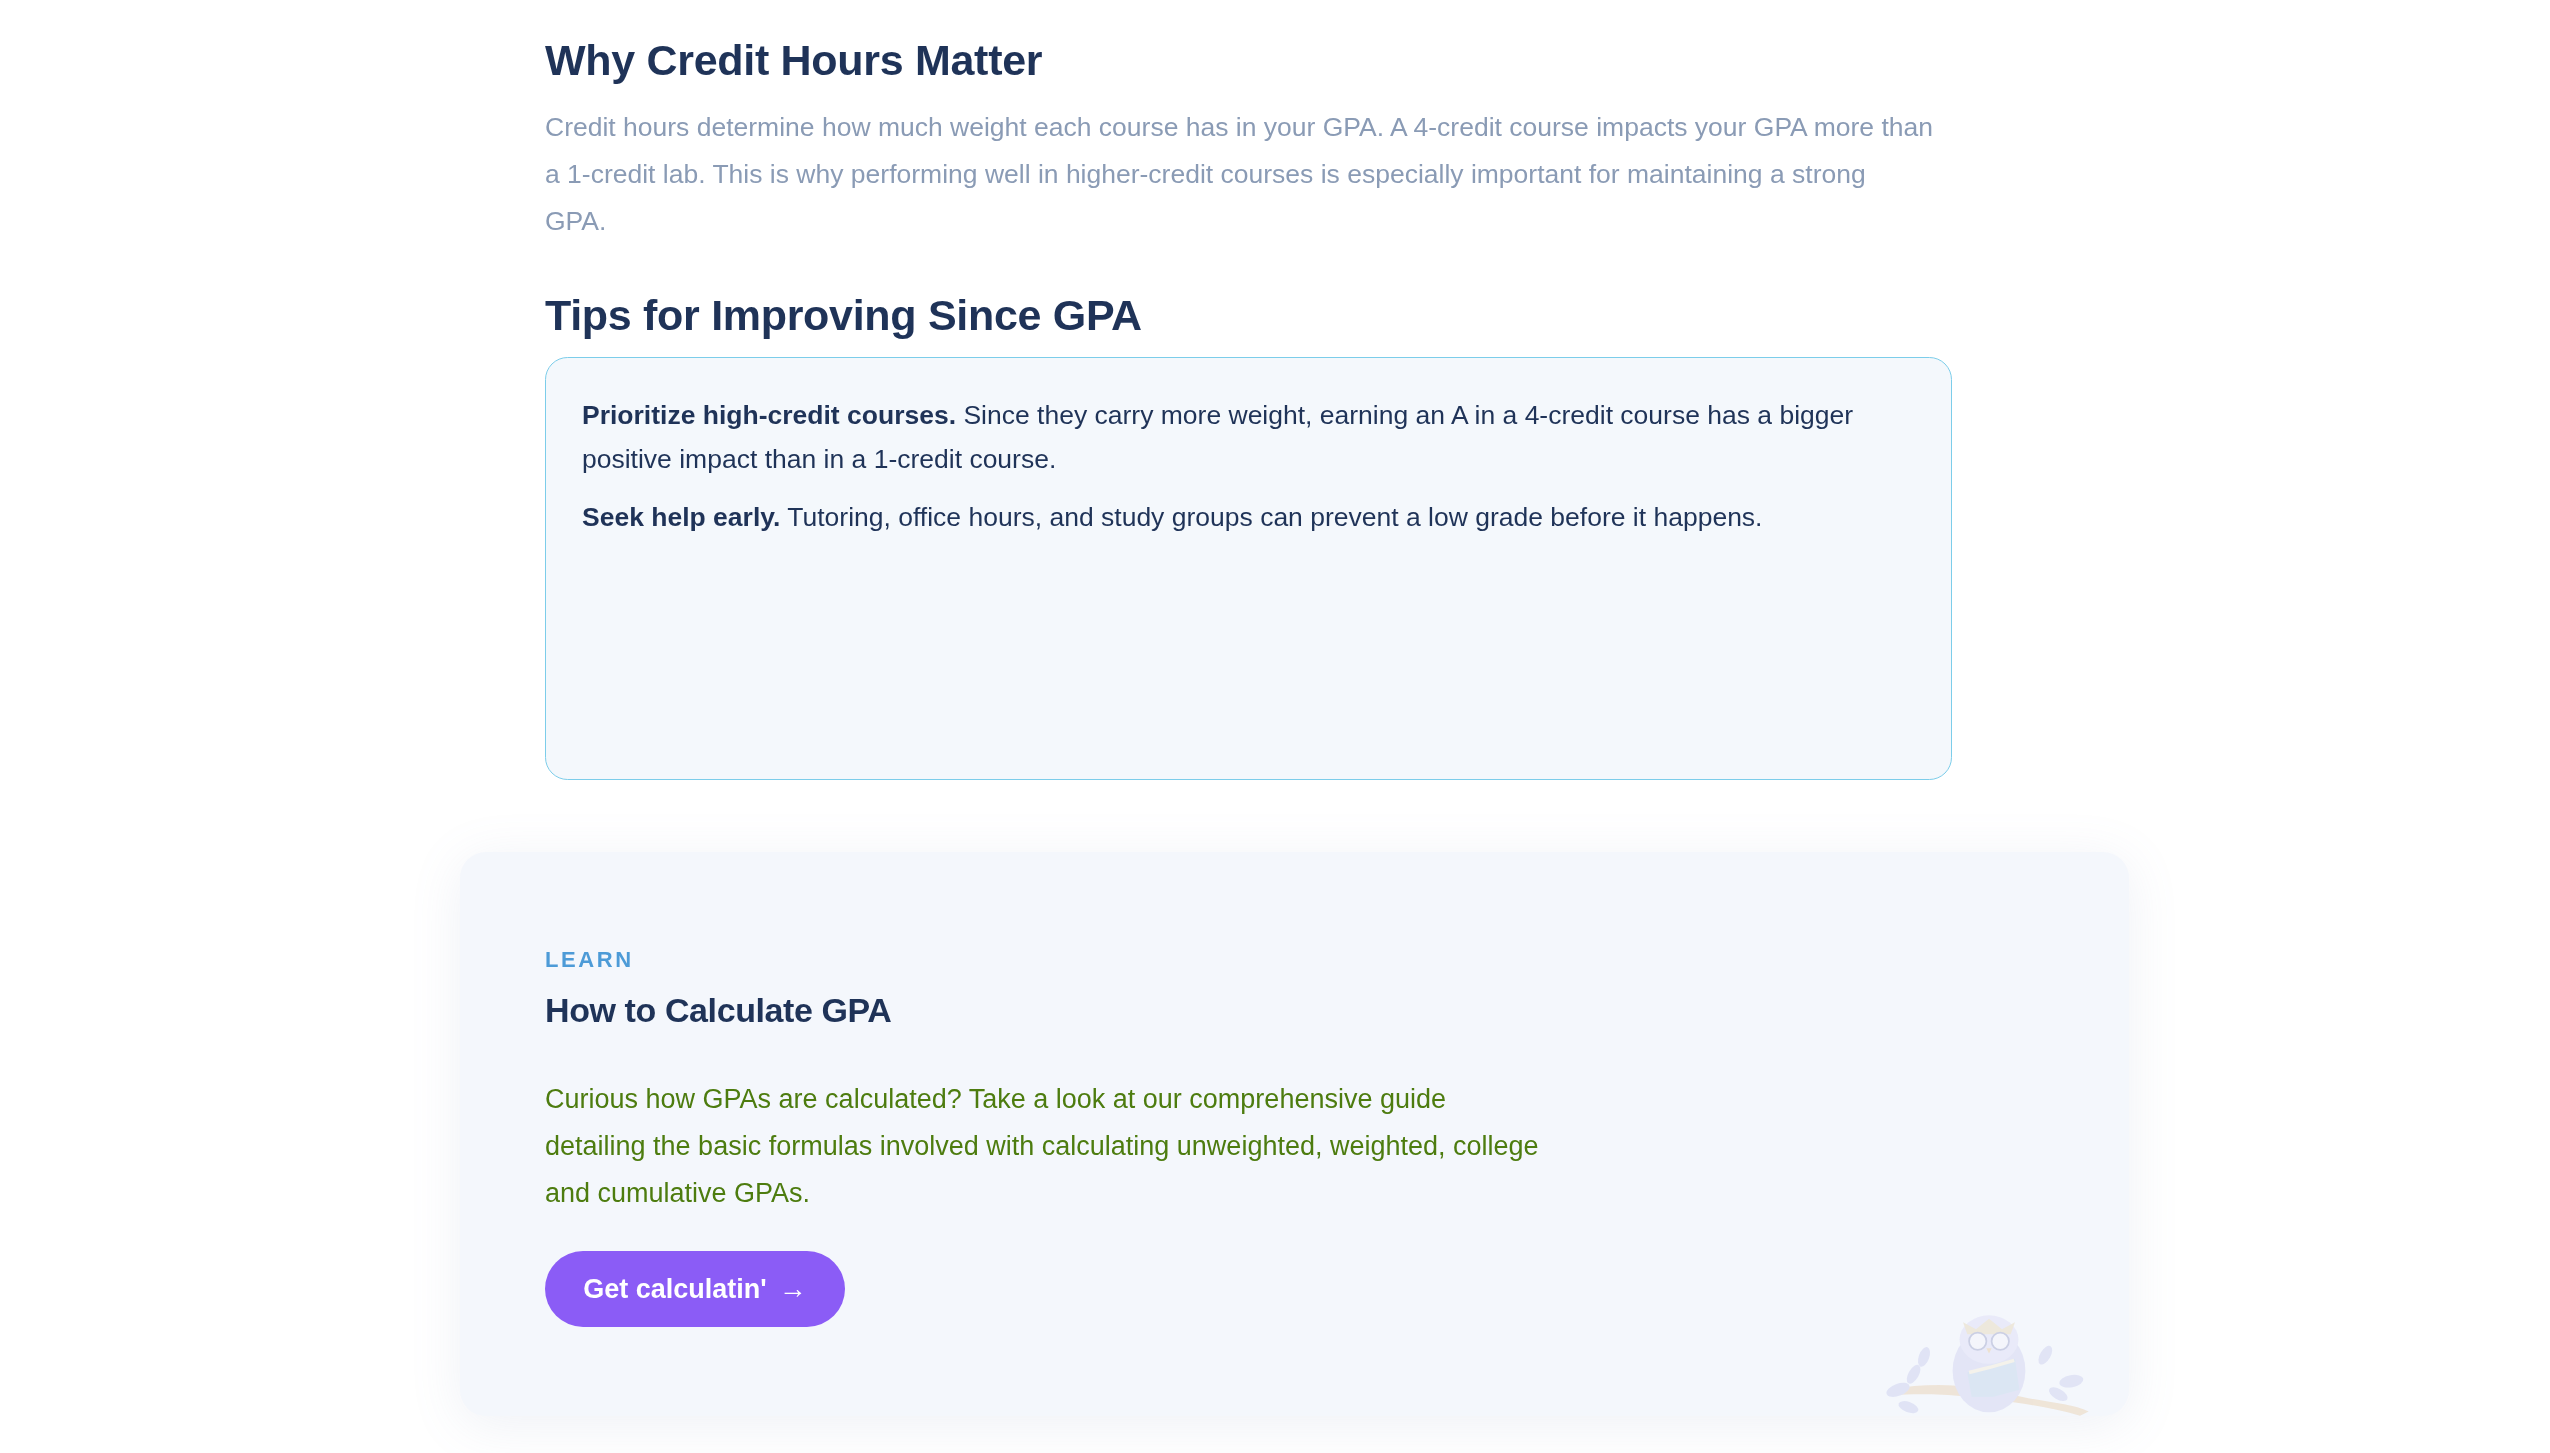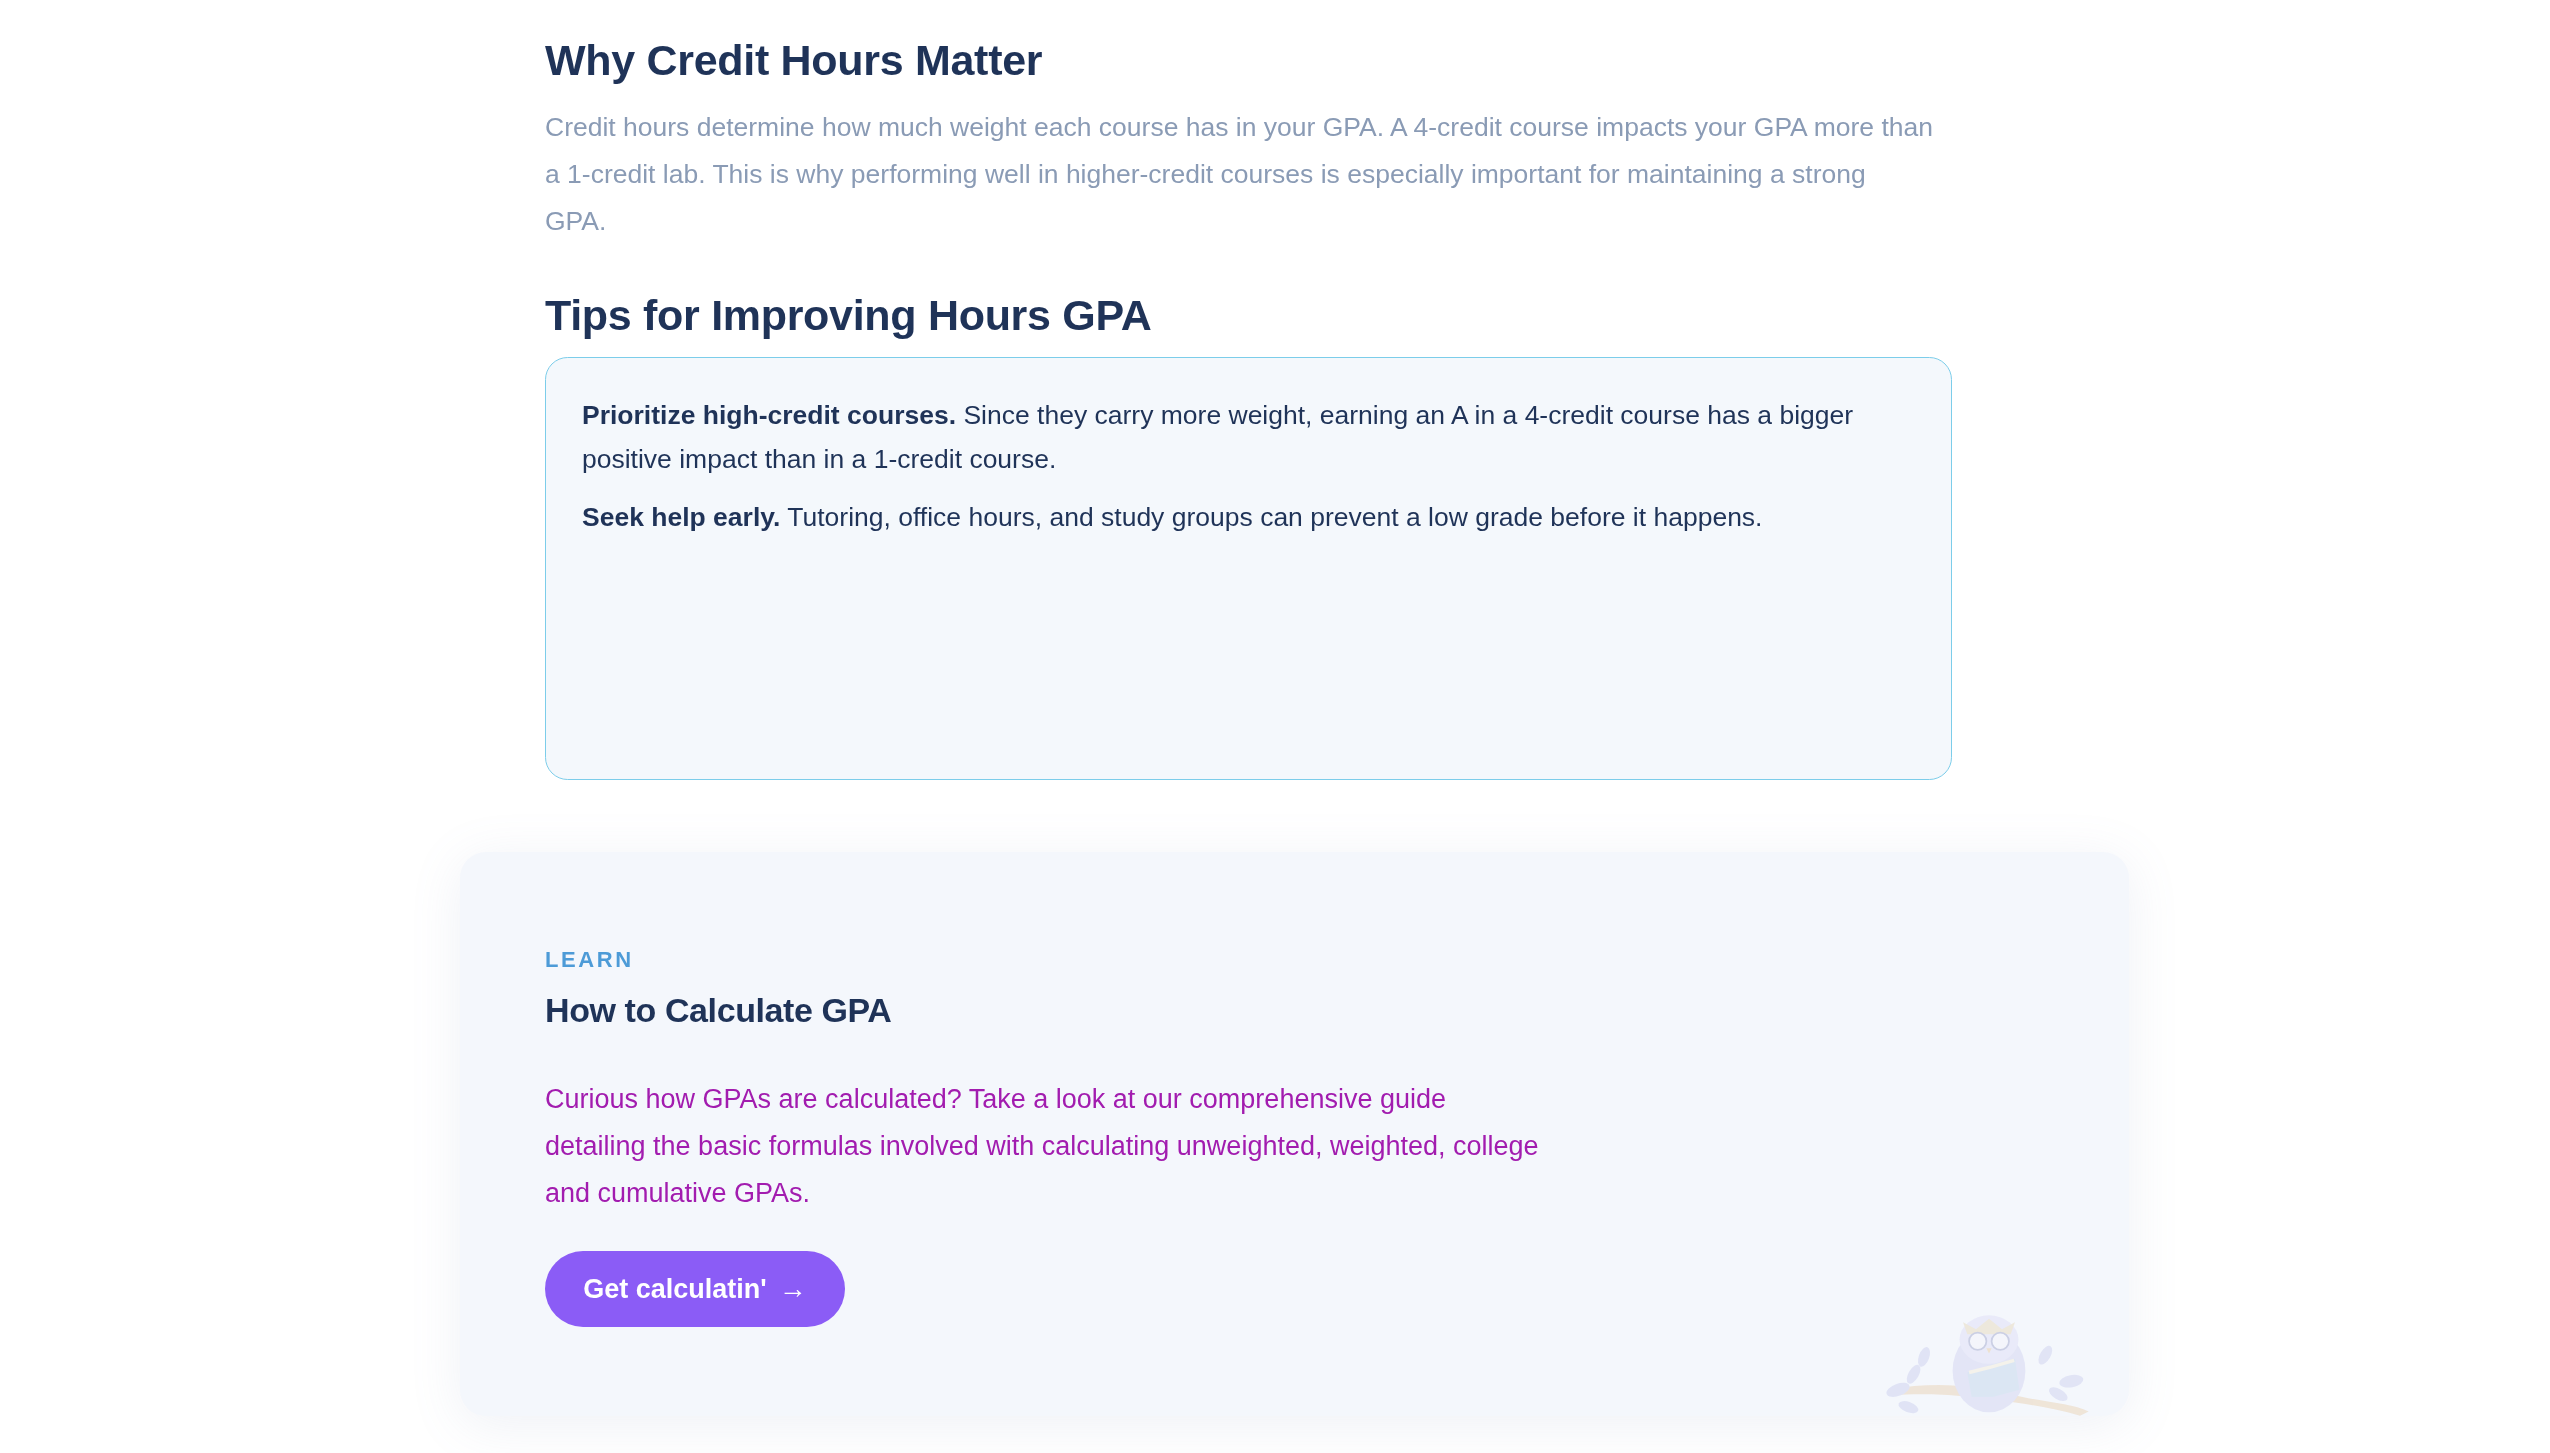--- a/index.html
+++ b/index.html
@@ -25,40 +25,40 @@
 
   .card {
     position: absolute; left: 460px; top: 852px;
     width: 1669px; height: 564px;
     background: #f4f7fc; border-radius: 26px;
     box-shadow: 0 8.7px 52px rgba(120, 140, 180, 0.12);
     overflow: hidden;
   }
   .eyebrow { position: absolute; left: 85px; top: 95px; font-size: 22px; font-weight: 700; letter-spacing: 2.6px; color: #4d9bd7; }
   .card-title { position: absolute; left: 85px; top: 139px; font-size: 34px; font-weight: 700; color: #1f3358; letter-spacing: -0.4px; }
-  .card-desc { position: absolute; left: 85px; top: 224px; width: 1006px; font-size: 27px; line-height: 47px; color: #a21caf; }
+  .card-desc { position: absolute; left: 85px; top: 224px; width: 1006px; font-size: 27px; line-height: 47px; color: #4d7c0f; }
   .cta {
     position: absolute; left: 85px; top: 399px;
     width: 300px; height: 76px; border-radius: 38px;
     background: #8b5cf6; color: #ffffff;
     font-size: 27px; font-weight: 700; border: none;
     display: flex; align-items: center; justify-content: center; gap: 12px;
     cursor: pointer;
   }
   .cta .arrow { font-size: 28px; }
   .owl { position: absolute; right: 22.6px; bottom: 0; width: 234px; height: 113px; opacity: 0.45; }
 </style>
 </head>
 <body>
 
 <div class="content">
   <h2 class="h2 why">Why Credit Hours Matter</h2>
   <p class="para">Credit hours determine how much weight each course has in your GPA. A 4-credit course impacts your GPA more than a 1-credit lab. This is why performing well in higher-credit courses is especially important for maintaining a strong GPA.</p>
 
-  <h2 class="h2 tips">Tips for Improving Hours GPA</h2>
+  <h2 class="h2 tips">Tips for Improving Since GPA</h2>
 
   <div class="tips-box">
     <p class="tip"><b>Prioritize high-credit courses.</b> <span>Since they carry more weight, earning an A in a 4-credit course has a bigger positive impact than in a 1-credit course.</span></p>
     <p class="tip"><b>Seek help early.</b> <span>Tutoring, office hours, and study groups can prevent a low grade before it happens.</span></p>
   </div>
 </div>
 
 <section class="card">
   <div class="eyebrow">LEARN</div>
   <h2 class="card-title">How to Calculate GPA</h2>

